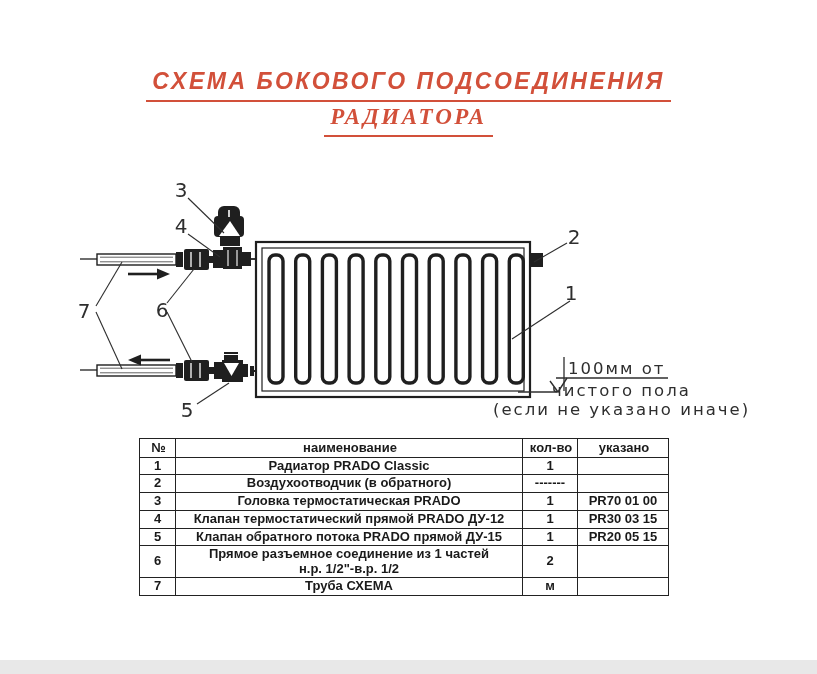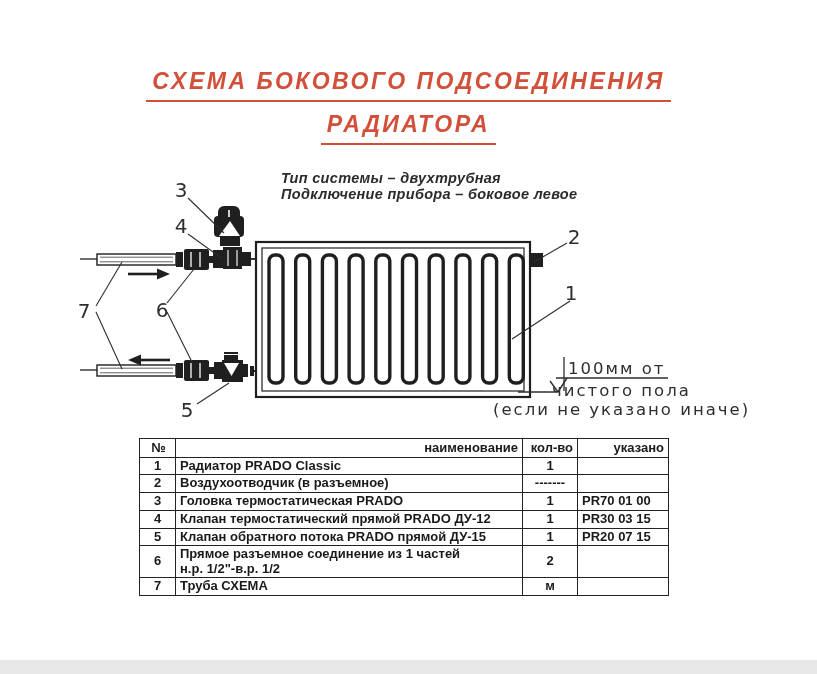--- a/index.html
+++ b/index.html
@@ -15,21 +15,21 @@
   .title-line{
     display:inline-block;
     font-family:"Liberation Sans",sans-serif;
     font-style:italic;font-weight:bold;
     font-size:23px;letter-spacing:2.5px;
     color:#d2503a;
     border-bottom:2.4px solid #d2503a;
     padding:2px 6px 5px 6px;
     white-space:nowrap;
   }
-  .title-line-2{margin-top:7px;}
+  .title-line-2{margin-top:0;font-family:Liberation Serif, serif;}
   
   .notes{
     position:absolute;left:281px;top:171px;
     font-family:"Liberation Sans",sans-serif;
     font-style:italic;font-weight:bold;
     font-size:14.5px;line-height:15.5px;color:#2b2b2b;
     letter-spacing:.3px;white-space:nowrap;
   }
   
   .diagram{position:absolute;left:0;top:150px;width:817px;height:290px;}
@@ -42,40 +42,36 @@
     border-collapse:collapse;table-layout:fixed;
     font-family:"Liberation Sans",sans-serif;
     font-size:13px;font-weight:bold;color:#1a1a1a;
   }
   .parts-table td,.parts-table th{
     border:1.8px solid #222;
     padding:0 4px;overflow:hidden;white-space:nowrap;
     line-height:1.12;
   }
   .c-num{text-align:center;}
-  .c-name{text-align:left;padding-left:6px;}
+  .c-name{text-align:center;padding-left:6px;}
   .c-qty{text-align:center;}
-  .c-art{text-align:left;padding-left:6px;}
-  .parts-table th{text-align:right;padding-left:6px;font-weight:bold;}
+  .c-art{text-align:center;padding-left:6px;}
+  .parts-table th{text-align:center;padding-left:6px;font-weight:bold;}
   .parts-table th.c-num{text-align:center;}
 </style>
 </head>
 <body>
 
 <div class="page">
 
   <div class="title">
     <span class="title-line">СХЕМА БОКОВОГО ПОДСОЕДИНЕНИЯ</span>
     <span class="title-line title-line-2">РАДИАТОРА</span>
   </div>
 
-  <div class="notes">
-    <div>Тип системы – двухтрубная</div>
-    <div>Подключение прибора – боковое левое</div>
-  </div>
 
   <svg class="diagram" viewBox="0 150 817 290">
 
     <g>
       <rect x="256" y="242" width="274" height="155" fill="#fff" stroke="#1f1f1f" stroke-width="2.2"></rect>
       <rect x="262" y="248" width="262" height="143" fill="none" stroke="#1f1f1f" stroke-width="1.2"></rect>
       <g>
         <rect x="269" y="255" width="14" height="128" rx="6" fill="#fff" stroke="#1f1f1f" stroke-width="3.4"></rect>
         <rect x="295.7" y="255" width="14" height="128" rx="6" fill="#fff" stroke="#1f1f1f" stroke-width="3.4"></rect>
         <rect x="322.4" y="255" width="14" height="128" rx="6" fill="#fff" stroke="#1f1f1f" stroke-width="3.4"></rect>
@@ -209,41 +205,41 @@
     </thead>
     <tbody>
       <tr style="height:17px">
         <td class="c-num">1</td>
         <td class="c-name">Радиатор PRADO Classic</td>
         <td class="c-qty">1</td>
         <td class="c-art"></td>
       </tr>
       <tr style="height:18px">
         <td class="c-num">2</td>
-        <td class="c-name">Воздухоотводчик (в разъемное)</td>
+        <td class="c-name">Воздухоотводчик (в обратного)</td>
         <td class="c-qty">-------</td>
         <td class="c-art"></td>
       </tr>
       <tr style="height:18px">
         <td class="c-num">3</td>
         <td class="c-name">Головка термостатическая PRADO</td>
         <td class="c-qty">1</td>
         <td class="c-art">PR70 01 00</td>
       </tr>
       <tr style="height:18px">
         <td class="c-num">4</td>
         <td class="c-name">Клапан термостатический прямой PRADO ДУ-12</td>
         <td class="c-qty">1</td>
         <td class="c-art">PR30 03 15</td>
       </tr>
       <tr style="height:17px">
         <td class="c-num">5</td>
         <td class="c-name">Клапан обратного потока PRADO прямой ДУ-15</td>
         <td class="c-qty">1</td>
-        <td class="c-art">PR20 07 15</td>
+        <td class="c-art">PR20 05 15</td>
       </tr>
       <tr style="height:32px">
         <td class="c-num">6</td>
         <td class="c-name">
           <div>Прямое разъемное соединение из 1 частей</div>
           <div>н.р. 1/2"-в.р. 1/2</div>
         </td>
         <td class="c-qty">2</td>
         <td class="c-art"></td>
       </tr>

